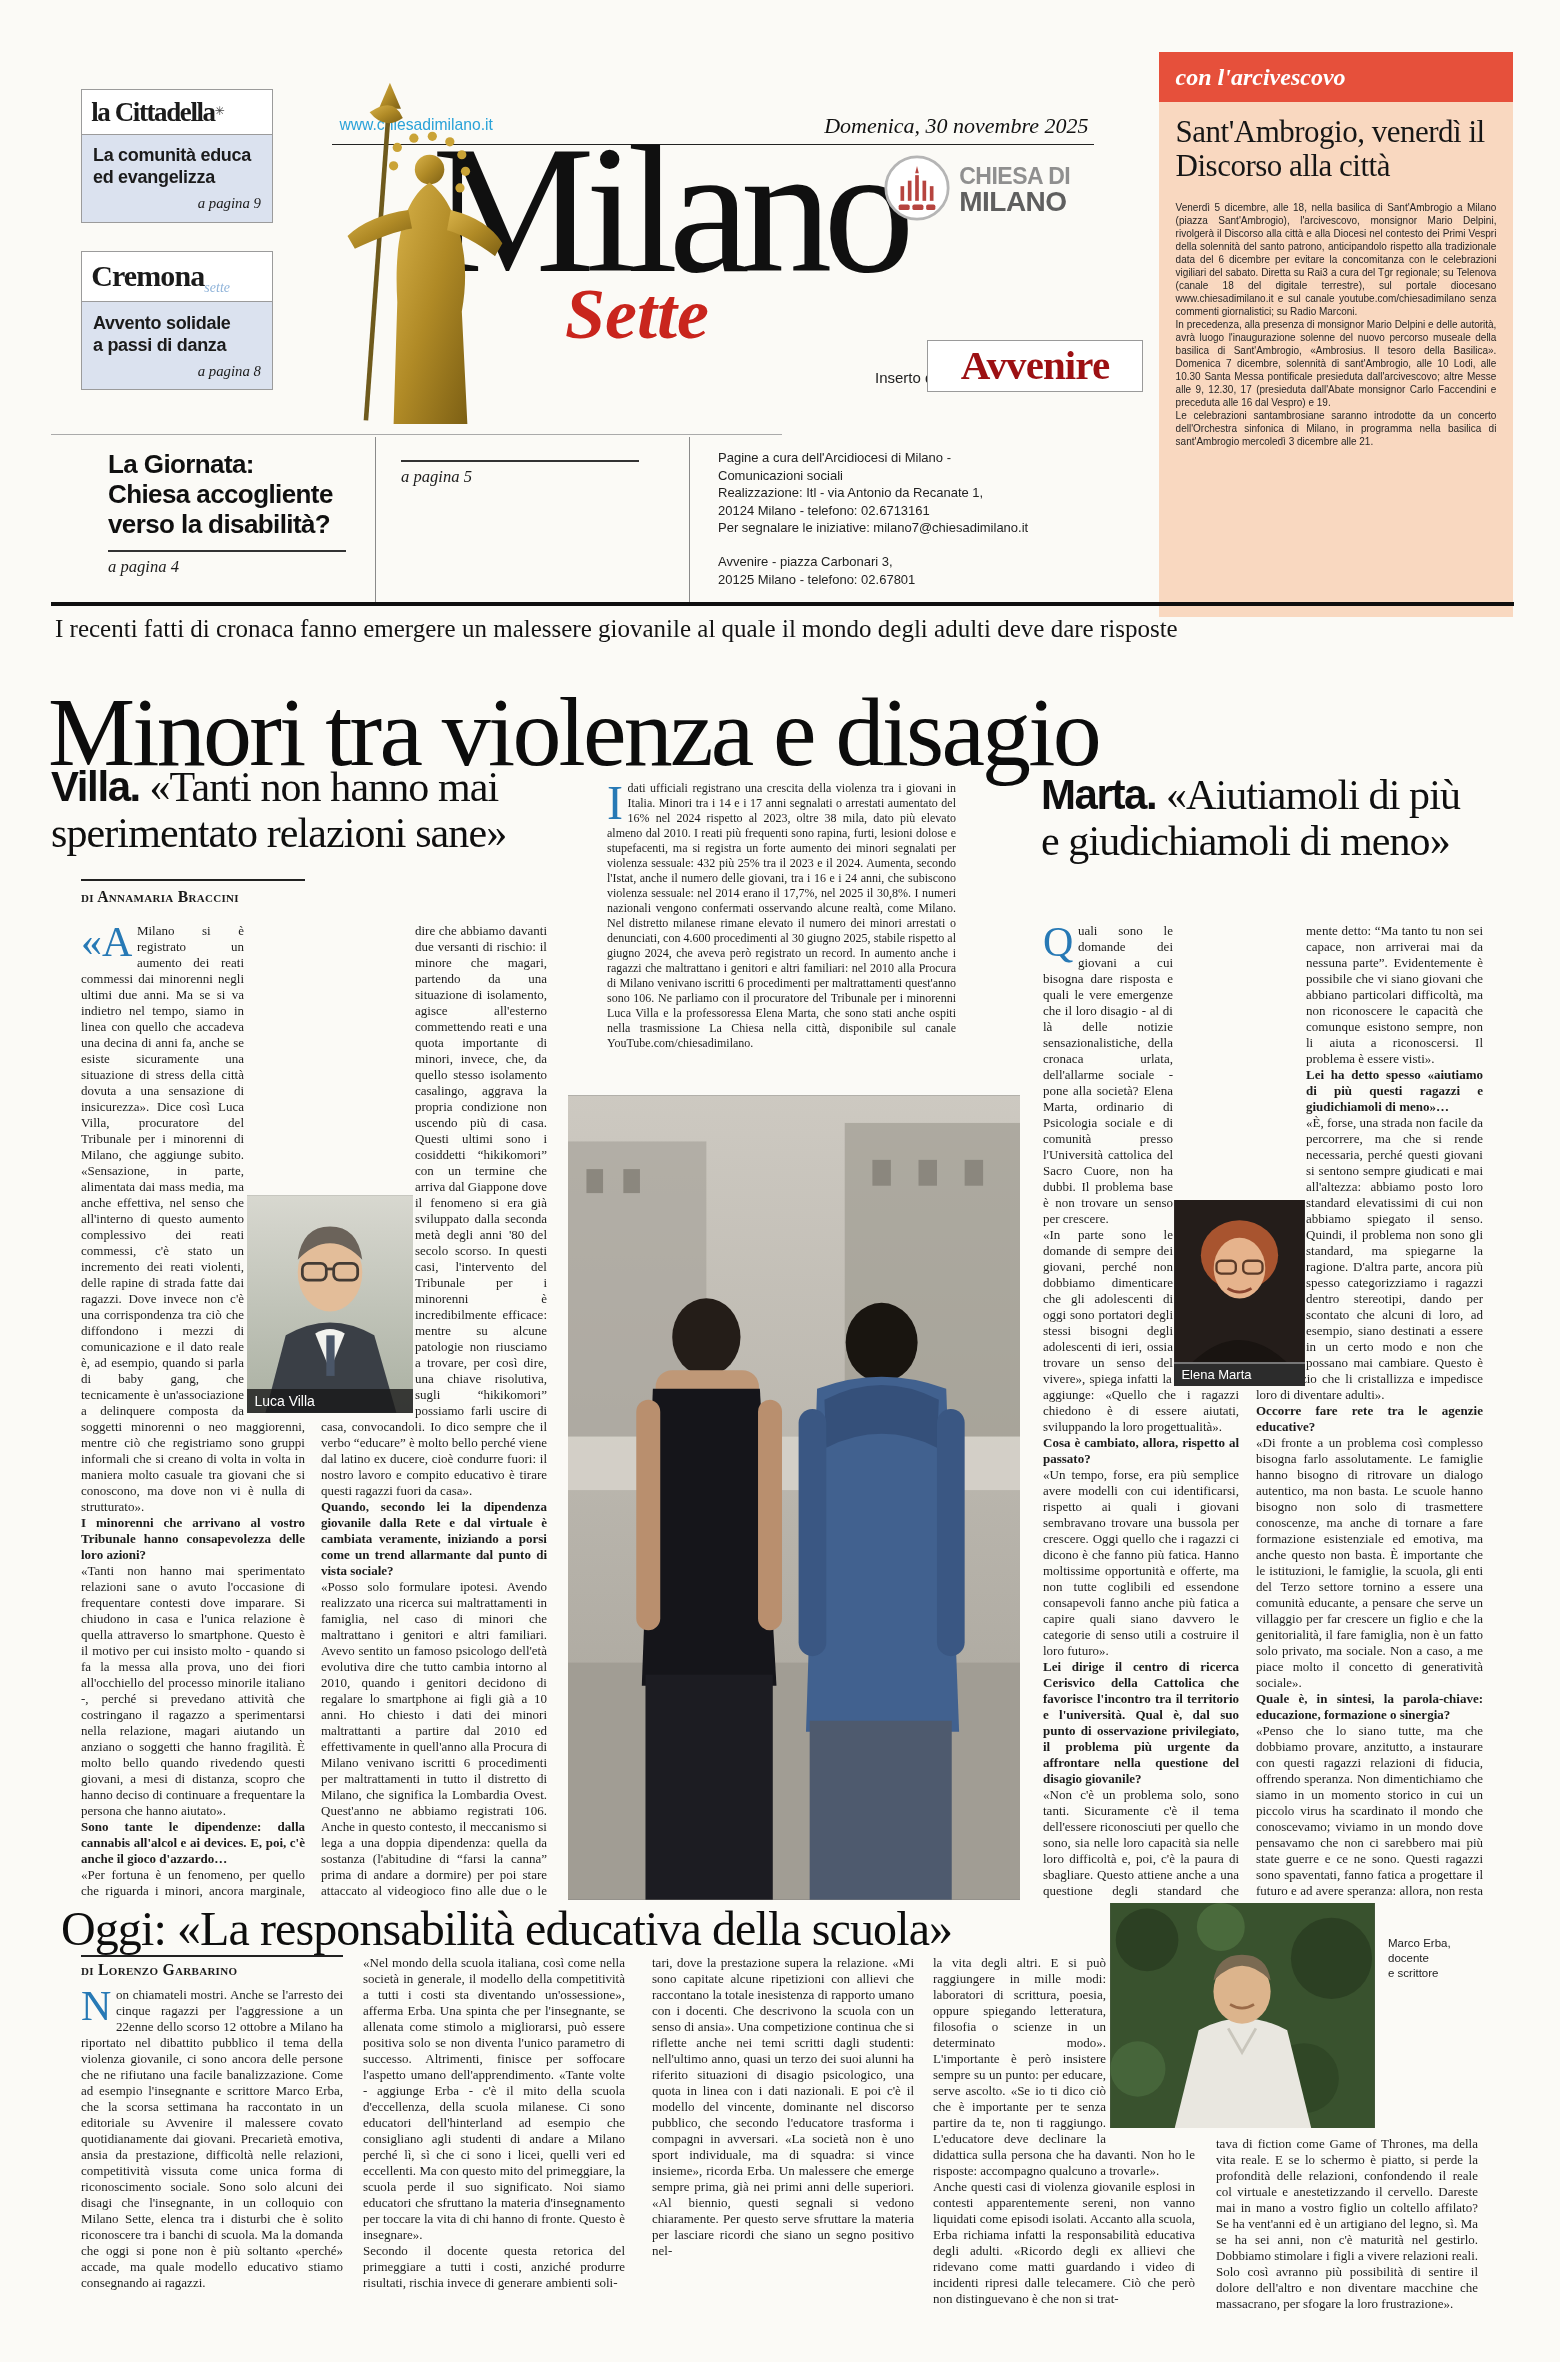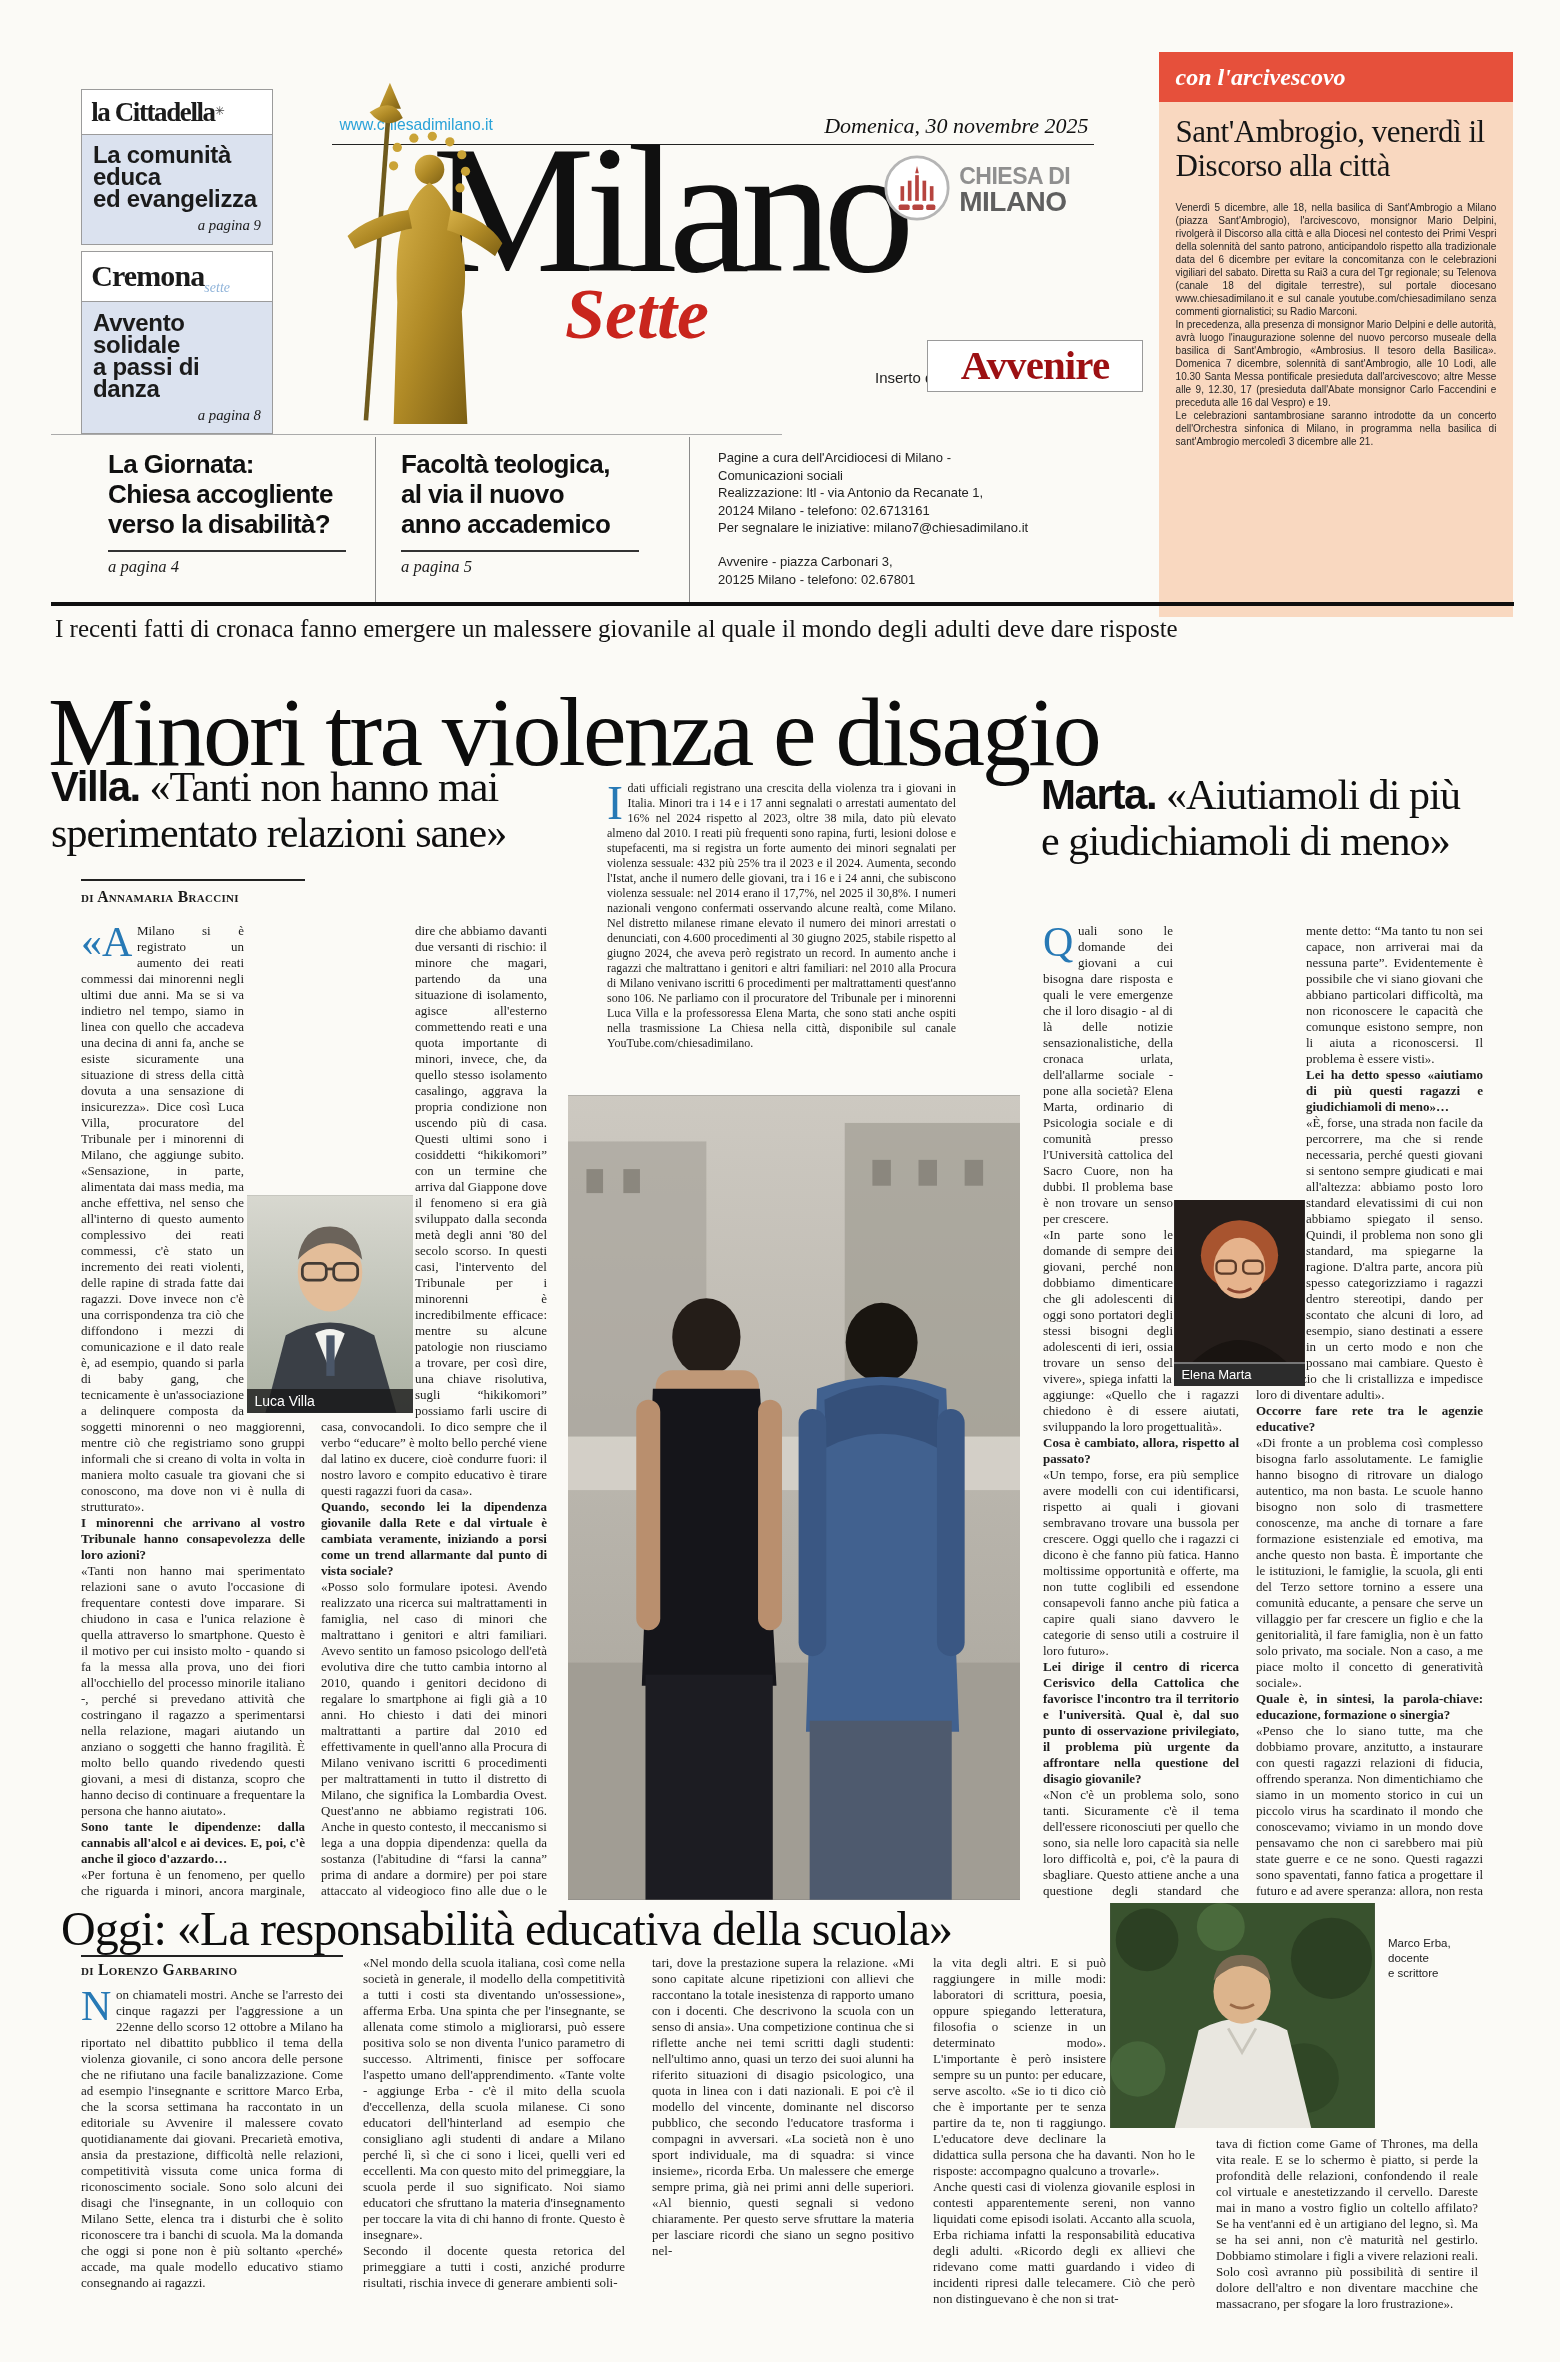--- a/index.html
+++ b/index.html
@@ -5,21 +5,21 @@
   html,body{margin:0;padding:0;background:#888;}
   .page{position:relative;width:1561px;height:2363px;background:#fbfaf6;overflow:hidden;
         font-family:"Liberation Serif",serif;color:#1b1b1b;}
   .abs{position:absolute;}
   .sans{font-family:"Liberation Sans",sans-serif;}
   .pre{white-space:pre-line;}
   
   .pbox{position:absolute;left:81px;width:190px;border:0.9px solid #9b9b9b;background:#fff;}
   .pbox .phead{padding:7.4px 9.2px 5.5px 9.2px;border-bottom:0.9px solid #9b9b9b;background:#fff;}
   .pbox .pbody{background:#dbe2ef;padding:9.2px 11px 9.2px 11px;}
-  .pbox .ptitle{font-family:"Liberation Sans",sans-serif;font-weight:bold;font-size:24px;line-height:22px;letter-spacing:-0.3px;white-space:pre-line;}
+  .pbox .ptitle{font-family:"Liberation Sans",sans-serif;font-weight:bold;font-size:18px;line-height:22px;letter-spacing:-0.3px;white-space:pre-line;}
   .pbox .pref{font-style:italic;font-size:14.8px;text-align:right;margin-top:7.4px;}
   
   .teaser-title{font-family:"Liberation Sans",sans-serif;font-weight:bold;font-size:26px;line-height:30px;letter-spacing:-0.6px;white-space:pre-line;color:#101010;}
   .teaser-rule{height:1.8px;background:#333;width:238px;margin-top:11px;}
   .teaser-ref{font-style:italic;font-size:16.6px;margin-top:5.5px;}
   
   .abox-head{background:#e6503b;color:#fff;height:50px;line-height:50px;padding-left:16.6px;
              font-style:italic;font-weight:bold;font-size:24px;}
   .abox-body{background:#f9d8c0;padding:13px 16.6px 11px 16.6px;height:491px;overflow:hidden;}
   .abox-title{font-size:31px;line-height:34px;letter-spacing:-0.5px;color:#161616;}
@@ -153,23 +153,20 @@
 
   <div class="abs" style="left:108px;top:449px;width:249px;">
     <div class="teaser-title">La Giornata:
 Chiesa accogliente
 verso la disabilità?</div>
     <div class="teaser-rule"></div>
     <div class="teaser-ref">a pagina 4</div>
   </div>
 
   <div class="abs" style="left:401px;top:449px;width:249px;">
-    <div class="teaser-title">Facoltà teologica,
-al via il nuovo
-anno accademico</div>
     <div class="teaser-rule"></div>
     <div class="teaser-ref">a pagina 5</div>
   </div>
 
   <div class="abs sans" style="left:718px;top:449px;width:415px;font-size:13px;line-height:17.5px;color:#222;">
     <div class="pre">Pagine a cura dell'Arcidiocesi di Milano -
 Comunicazioni sociali
 Realizzazione: Itl - via Antonio da Recanate 1,
 20124 Milano - telefono: 02.6713161
 Per segnalare le iniziative: milano7@chiesadimilano.it</div>

